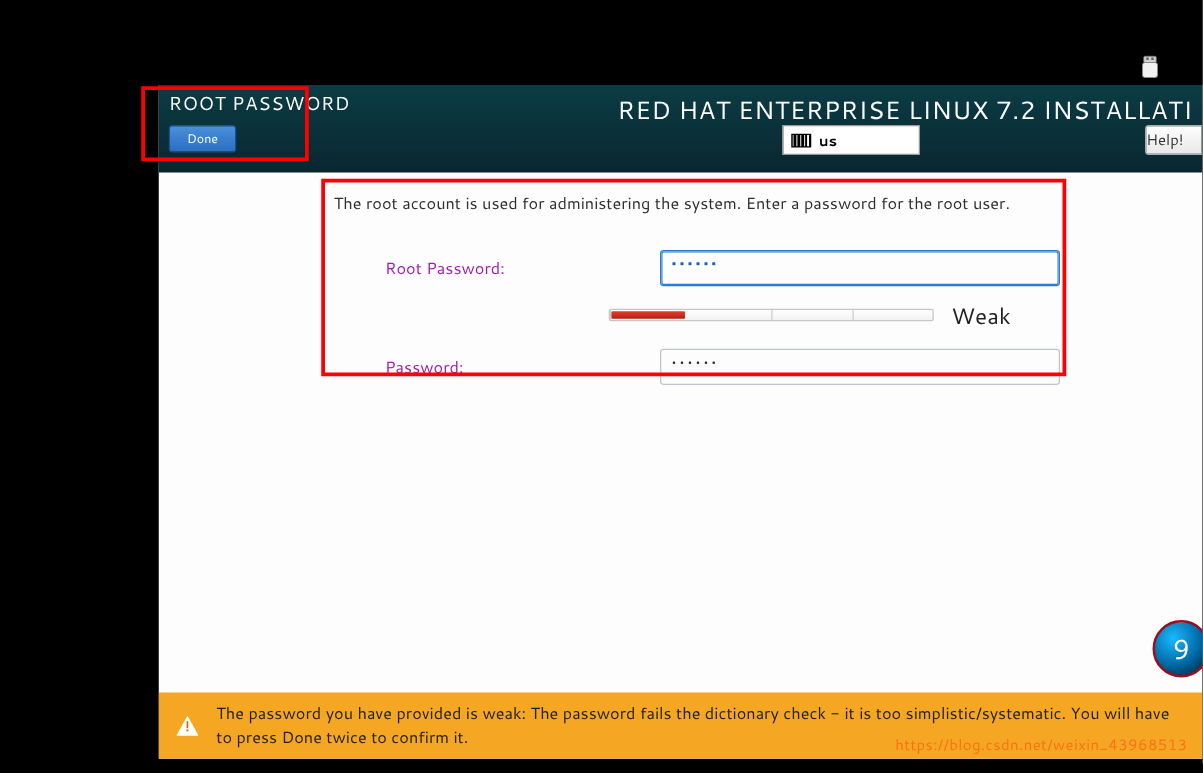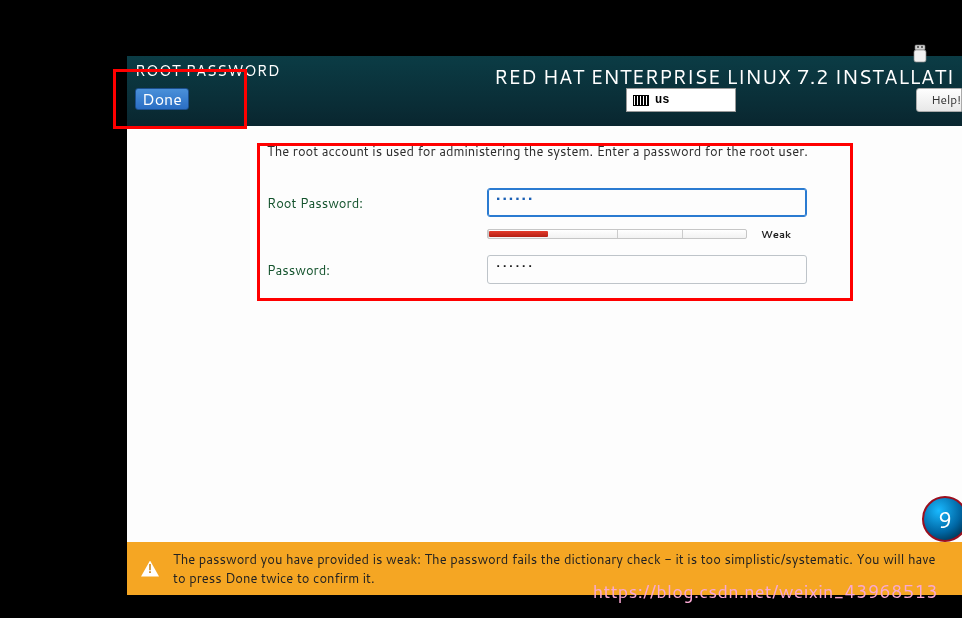--- a/index.html
+++ b/index.html
@@ -2,21 +2,21 @@
 <html><head>
 <meta charset="utf-8">
 <style>
   * { box-sizing: border-box; margin: 0; padding: 0; }
   html, body { width: 962px; height: 618px; font-family: "Cantarell", "DejaVu Sans", sans-serif; background: #000; overflow: hidden; }
   .stage { position: relative; width: 962px; height: 618px; }
 
   .installer-window {
     position: absolute;
     left: 127px;
-    top: 56px;
+    top: 68px;
     width: 835px;
     height: 539px;
     background: #fdfdfd;
     display: flex;
     flex-direction: column;
     overflow: hidden;
   }
 
   .header {
     position: relative;
@@ -43,21 +43,21 @@
   .done-btn {
     position: absolute;
     left: 8px;
     top: 32px;
     width: 54px;
     height: 22px;
     background: linear-gradient(#4a90d9, #2a6ec4);
     border: 1px solid #1b4e8c;
     border-radius: 3px;
     color: #fff;
-    font-size: 16px;
+    font-size: 10px;
     text-align: center;
     line-height: 20px;
     cursor: pointer;
   }
   .kb-select {
     position: absolute;
     right: 226px;
     top: 32px;
     width: 110px;
     height: 24px;
@@ -90,21 +90,21 @@
   .help-btn {
     position: absolute;
     right: 0px;
     top: 32px;
     width: 46px;
     height: 24px;
     background: linear-gradient(#fefefe,#e8e8e8);
     border: 1px solid #aaa;
     border-radius: 3px 0 0 3px;
     font-size: 12px;
-    text-align: right;
+    text-align: left;
     line-height: 22px;
     color: #333;
     cursor: pointer;
   }
 
   .content {
     flex: 1 1 auto;
     position: relative;
     padding: 16px 20px 0 140px;
     color: #333;
@@ -114,21 +114,22 @@
     margin-bottom: 28px;
     color: #2e2e2e;
   }
   .form-row {
     display: flex;
     align-items: center;
     margin-bottom: 10px;
   }
   .form-row .label {
     width: 220px;
-    color: #14532d;
+    color: #a21caf;
+    margin-left: 41px;
   }
   .pw-input {
     width: 320px;
     height: 29px;
     border: 1px solid #bec4c9;
     border-radius: 3px;
     padding: 0 8px;
     font-size: 14px;
     letter-spacing: 2px;
     color: #1a1a1a;
@@ -166,22 +167,22 @@
   .strength-bar .seg:nth-child(2){left:50%;}
   .strength-bar .seg:nth-child(3){left:75%;}
   .strength-fill {
     position: absolute;
     top: 1px; left: 1px; bottom: 1px;
     background: linear-gradient(#e43c2c,#b41f14);
     width: 60px;
     border-radius: 1px;
   }
   .strength-label {
-    font-weight: 700;
-    font-size: 10px;
+    font-weight: 400;
+    font-size: 18px;
     color: #222;
   }
 
   .warn-bar {
     flex: 0 0 auto;
     height: 53px;
     background: #f5a623;
     display: flex;
     align-items: center;
     padding: 8px 14px;
@@ -243,43 +244,43 @@
     color: #fff;
     display: flex;
     align-items: center;
     justify-content: center;
     font-size: 22px;
     z-index: 40;
   }
 
   .watermark {
     position: absolute;
-    right: 24px;
+    right: 12px;
     bottom: 14px;
-    color: #f9a8d4;
-    font-size: 18px;
+    color: #f97316;
+    font-size: 12px;
     letter-spacing: 0.3px;
     z-index: 60;
     pointer-events: none;
   }
 </style>
 </head>
 <body>
 
 <div class="stage">
 
   <div class="installer-window">
 
     <div class="header">
       <div class="title">ROOT PASSWORD</div>
       <div class="subtitle-right">RED HAT ENTERPRISE LINUX 7.2 INSTALLATI</div>
       <div class="done-btn">Done</div>
       <div class="kb-select">
         <span class="kb-icon"></span>
-        <span style="font-weight:700;font-family:Liberation Mono, monospace;">us</span>
+        <span style="font-weight:700;">us</span>
       </div>
       <div class="help-btn">Help!</div>
     </div>
 
     <div class="content">
       <div class="intro">The root account is used for administering the system.  Enter a password for the root user.</div>
 
       <div class="form-row">
         <div class="label">Root Password:</div>
         <div class="pw-input focused">

